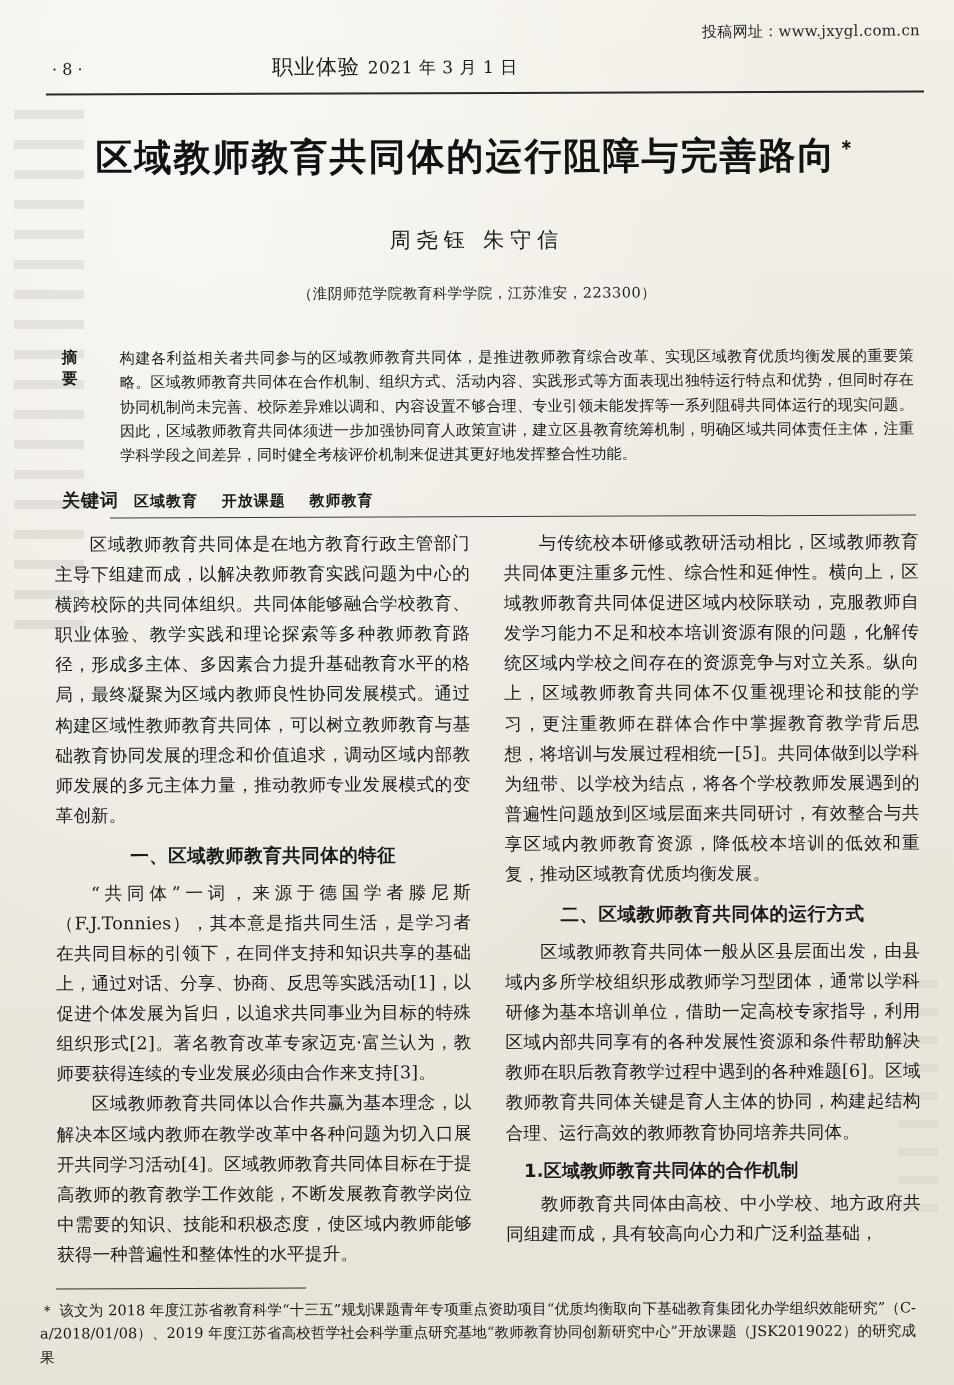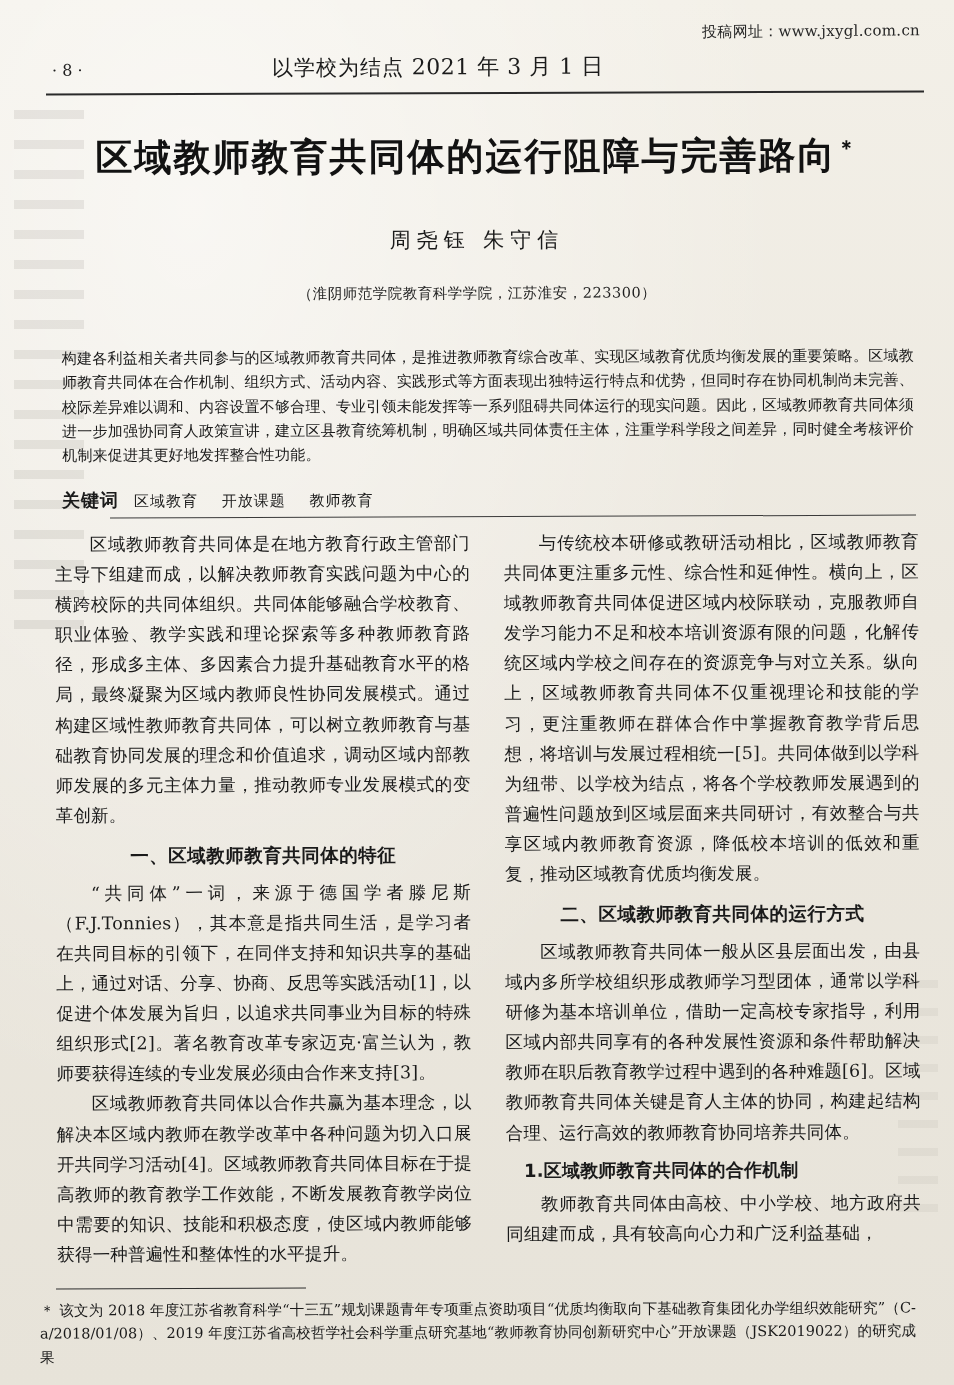--- a/index.html
+++ b/index.html
@@ -79,21 +79,21 @@
     width: 60px;
   }
   .journal {
     font-size: 21px;
     letter-spacing: 1px;
     color: #1b1b1b;
     margin-left: 160px;
     white-space: nowrap;
   }
   .journal .date {
-    font-size: 22px;
+    font-size: 17px;
     letter-spacing: 0.5px;
     margin-top: 44px;
   }
 
   .rule-top {
     position: absolute;
     left: 46px;
     right: 30px;
     top: 92px;
     height: 2px;
@@ -176,21 +176,21 @@
     font-weight: 700;
     letter-spacing: 1px;
     font-family: "DejaVu Sans", "Liberation Sans", sans-serif;
     flex: 0 0 72px;
   }
   .kw-items {
     font-size: 15px;
     font-family: "DejaVu Sans", "Liberation Sans", sans-serif;
     letter-spacing: 1px;
   }
-  .kw-items span { margin-right: 18px; }
+  .kw-items span { margin-right: 18px; font-weight: bold; }
 
   .rule-abs {
     position: absolute;
     left: 110px;
     right: 38px;
     top: 516px;
     height: 1px;
     background: #3a3a3a;
     transform: rotate(-0.2deg);
   }
@@ -254,34 +254,35 @@
 
 <div class="page">
   <div class="ghost"></div>
   <div class="ghost2"></div>
 
   <div class="url-line">投稿网址：www.jxygl.com.cn</div>
 
   <div class="header-row">
     <div class="page-num">· 8 ·</div>
     <div class="journal">
-      <span>以学校为结点</span>
+      <span>职业体验</span>
       <span class="date">2021 年 3 月 1 日</span>
     </div>
   </div>
   <div class="rule-top"></div>
 
   <div class="title">
     <span>区域教师教育共同体的运行阻障与完善路向</span><span class="star">＊</span>
   </div>
 
   <div class="authors">周尧钰  朱守信</div>
   <div class="affil">（淮阴师范学院教育科学学院，江苏淮安，223300）</div>
 
   <div class="abstract">
+    <div class="abs-label">摘　要</div>
     <div class="abs-body">构建各利益相关者共同参与的区域教师教育共同体，是推进教师教育综合改革、实现区域教育优质均衡发展的重要策略。区域教师教育共同体在合作机制、组织方式、活动内容、实践形式等方面表现出独特运行特点和优势，但同时存在协同机制尚未完善、校际差异难以调和、内容设置不够合理、专业引领未能发挥等一系列阻碍共同体运行的现实问题。因此，区域教师教育共同体须进一步加强协同育人政策宣讲，建立区县教育统筹机制，明确区域共同体责任主体，注重学科学段之间差异，同时健全考核评价机制来促进其更好地发挥整合性功能。</div>
   </div>
 
   <div class="keywords">
     <div class="kw-label">关键词</div>
     <div class="kw-items">
       <span>区域教育</span>
       <span>开放课题</span>
       <span>教师教育</span>
     </div>

